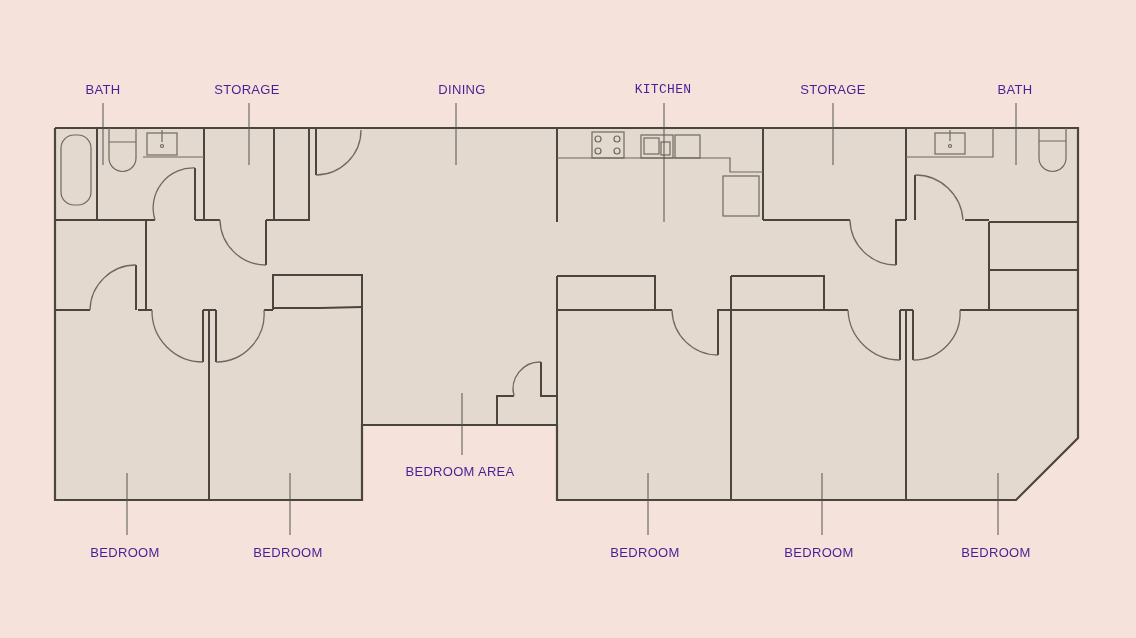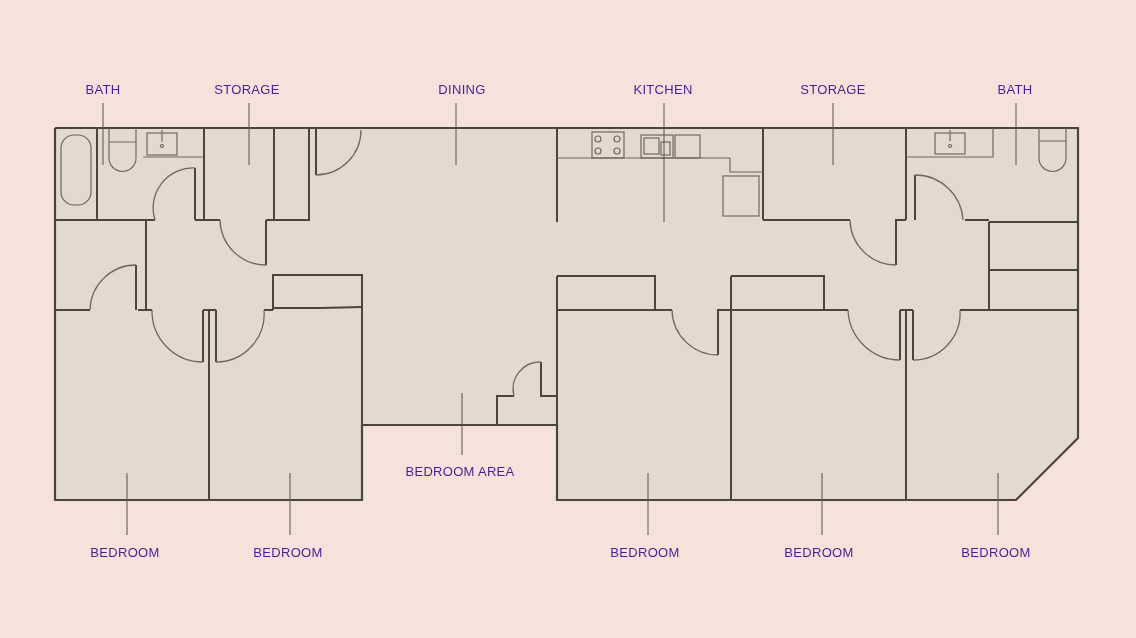--- a/index.html
+++ b/index.html
@@ -135,21 +135,21 @@
     <line x1="290" y1="473" x2="290" y2="535"></line>
     <line x1="648" y1="473" x2="648" y2="535"></line>
     <line x1="822" y1="473" x2="822" y2="535"></line>
     <line x1="998" y1="473" x2="998" y2="535"></line>
   </g>
 </svg>
 
 <div class="lbl" style="left:103px; top:82px;">BATH</div>
 <div class="lbl" style="left:247px; top:82px;">STORAGE</div>
 <div class="lbl" style="left:454px; top:82px;margin-left:8px;">DINING</div>
-<div class="lbl" style="left:663px; top:82px;">KITCHEN</div>
+<div class="lbl" style="left:663px; top:82px;font-family:Liberation Mono, monospace;">KITCHEN</div>
 <div class="lbl" style="left:833px; top:82px;">STORAGE</div>
 <div class="lbl" style="left:1015px; top:82px;">BATH</div>
 <div class="lbl" style="left:460px; top:464px;">BEDROOM AREA</div>
 <div class="lbl" style="left:125px; top:545px;">BEDROOM</div>
 <div class="lbl" style="left:288px; top:545px;">BEDROOM</div>
 <div class="lbl" style="left:645px; top:545px;">BEDROOM</div>
 <div class="lbl" style="left:819px; top:545px;">BEDROOM</div>
 <div class="lbl" style="left:996px; top:545px;">BEDROOM</div>
 
 </body></html>

